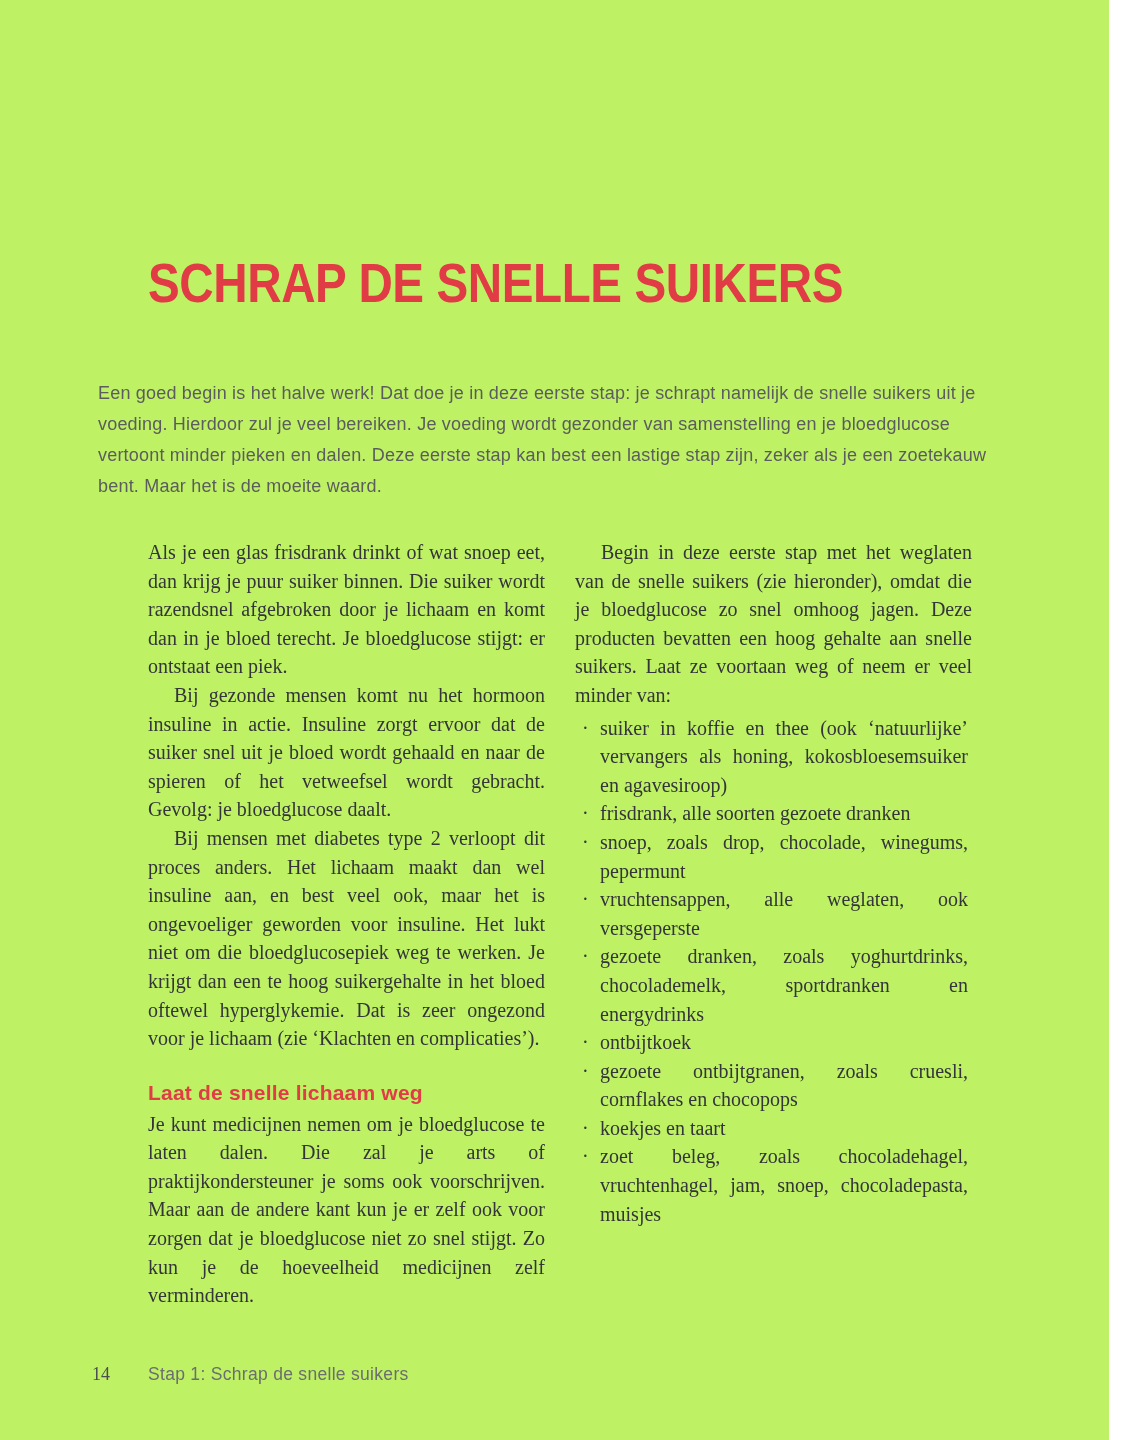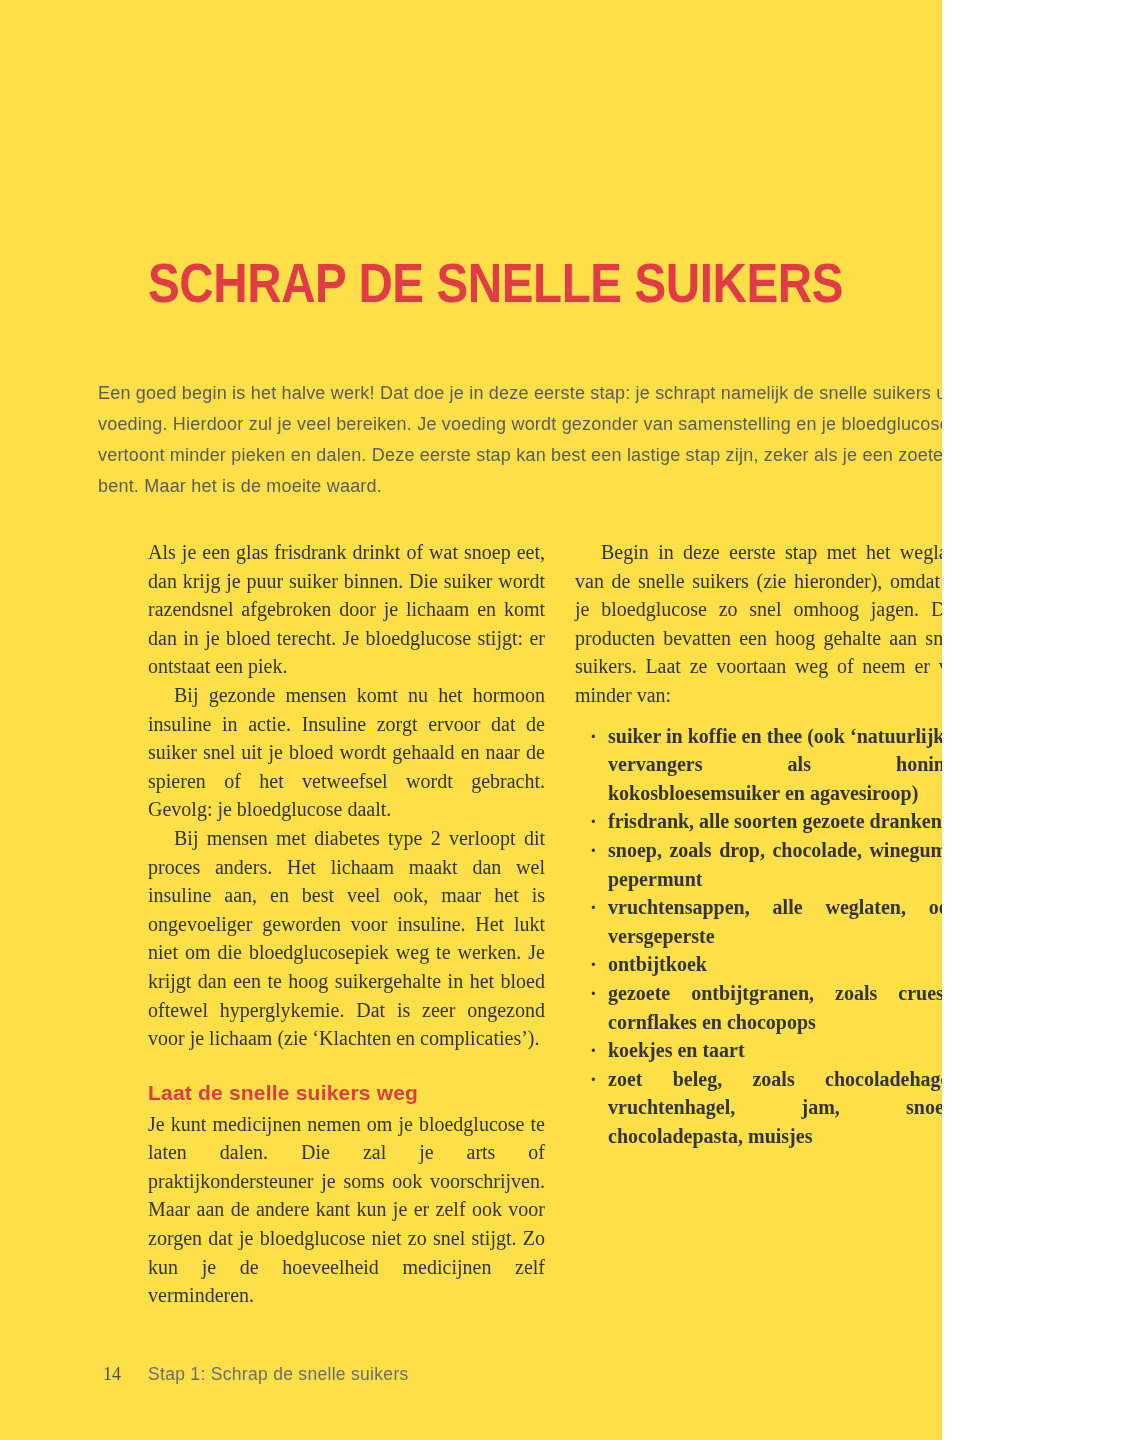--- a/index.html
+++ b/index.html
@@ -1,20 +1,20 @@
 <!DOCTYPE html>
 <html lang="nl" style="--accent: #E13B46; --intro: #5B5C5E; --body: #333538; --footer: #6B6D6F; --pagenum: #4B4D4F;"><head>
 <meta charset="utf-8">
 <style>
   html, body { margin: 0; padding: 0; background: #ffffff; }
   .page {
     position: relative;
-    width: 942px;
+    width: 1109px;
     height: 1440px;
-    background: #fde047;
+    background: #bef264;
     overflow: hidden;
   }
   .title {
     position: absolute;
     left: 148px;
     top: 254px;
     margin: 0;
     font-family: "Liberation Sans", sans-serif;
     font-weight: 700;
     font-size: 56px;
@@ -62,23 +62,22 @@
     margin: 26px 0 3px 0;
     font-family: "Liberation Sans", sans-serif;
     font-weight: 700;
     font-size: 21px;
     line-height: 28px;
     letter-spacing: 0.2px;
     color: var(--accent, #E13B46);
   }
   .bullets {
     list-style: none;
-    margin: 12px;
+    margin: 4px;
     padding: 0;
-    font-weight: bold;
   }
   .bullets li {
     position: relative;
     padding-left: 21px;
     font-family: "Liberation Serif", serif;
     font-size: 20px;
     line-height: 28.6px;
     color: var(--body, #333538);
     text-align: justify;
     hyphens: auto;
@@ -92,21 +91,21 @@
   }
   .footer {
     position: absolute;
     left: 86px;
     top: 1364px;
     width: 900px;
     height: 26px;
   }
   .pagenum {
     position: absolute;
-    left: 17px;
+    left: 6px;
     top: 0;
     font-family: "Liberation Serif", serif;
     font-size: 18px;
     color: var(--pagenum, #4B4D4F);
   }
   .running {
     position: absolute;
     left: 62px;
     top: 0;
     font-family: "Liberation Sans", sans-serif;
@@ -122,30 +121,31 @@
 
   <h1 class="title">SCHRAP DE SNELLE SUIKERS</h1>
 
   <p class="intro">Een goed begin is het halve werk! Dat doe je in deze eerste stap: je schrapt namelijk de snelle suikers uit je voeding. Hierdoor zul je veel bereiken. Je voeding wordt gezonder van samenstelling en je bloedglucose vertoont minder pieken en dalen. Deze eerste stap kan best een lastige stap zijn, zeker als je een zoetekauw bent. Maar het is de moeite waard.</p>
 
   <div class="columns">
     <div class="col col-left">
       <p>Als je een glas frisdrank drinkt of wat snoep eet, dan krijg je puur suiker binnen. Die suiker wordt razendsnel afgebroken door je lichaam en komt dan in je bloed terecht. Je bloedglucose stijgt: er ontstaat een piek.</p>
       <p>Bij gezonde mensen komt nu het hormoon insuline in actie. Insuline zorgt ervoor dat de suiker snel uit je bloed wordt gehaald en naar de spieren of het vetweefsel wordt gebracht. Gevolg: je bloedglucose daalt.</p>
       <p>Bij mensen met diabetes type 2 verloopt dit proces anders. Het lichaam maakt dan wel insuline aan, en best veel ook, maar het is ongevoeliger geworden voor insuline. Het lukt niet om die bloedglucosepiek weg te werken. Je krijgt dan een te hoog suikergehalte in het bloed oftewel hyperglykemie. Dat is zeer ongezond voor je lichaam (zie ‘Klachten en complicaties’).</p>
-      <h2 class="subheading">Laat de snelle suikers weg</h2>
+      <h2 class="subheading">Laat de snelle lichaam weg</h2>
       <p>Je kunt medicijnen nemen om je bloedglucose te laten dalen. Die zal je arts of praktijkondersteuner je soms ook voorschrijven. Maar aan de andere kant kun je er zelf ook voor zorgen dat je bloedglucose niet zo snel stijgt. Zo kun je de hoeveelheid medicijnen zelf verminderen.</p>
     </div>
     <div class="col col-right">
       <p class="indent">Begin in deze eerste stap met het weglaten van de snelle suikers (zie hieronder), omdat die je bloedglucose zo snel omhoog jagen. Deze producten bevatten een hoog gehalte aan snelle suikers. Laat ze voortaan weg of neem er veel minder van:</p>
       <ul class="bullets">
           <li>suiker in koffie en thee (ook ‘natuurlijke’ vervangers als honing, kokosbloesemsuiker en agavesiroop)</li>
           <li>frisdrank, alle soorten gezoete dranken</li>
           <li>snoep, zoals drop, chocolade, winegums, pepermunt</li>
           <li>vruchtensappen, alle weglaten, ook versgeperste</li>
+          <li>gezoete dranken, zoals yoghurtdrinks, chocolademelk, sportdranken en energydrinks</li>
           <li>ontbijtkoek</li>
           <li>gezoete ontbijtgranen, zoals cruesli, cornflakes en chocopops</li>
           <li>koekjes en taart</li>
           <li>zoet beleg, zoals chocoladehagel, vruchtenhagel, jam, snoep, chocoladepasta, muisjes</li>
         </ul>
     </div>
   </div>
 
   <div class="footer">
     <span class="pagenum">14</span>

